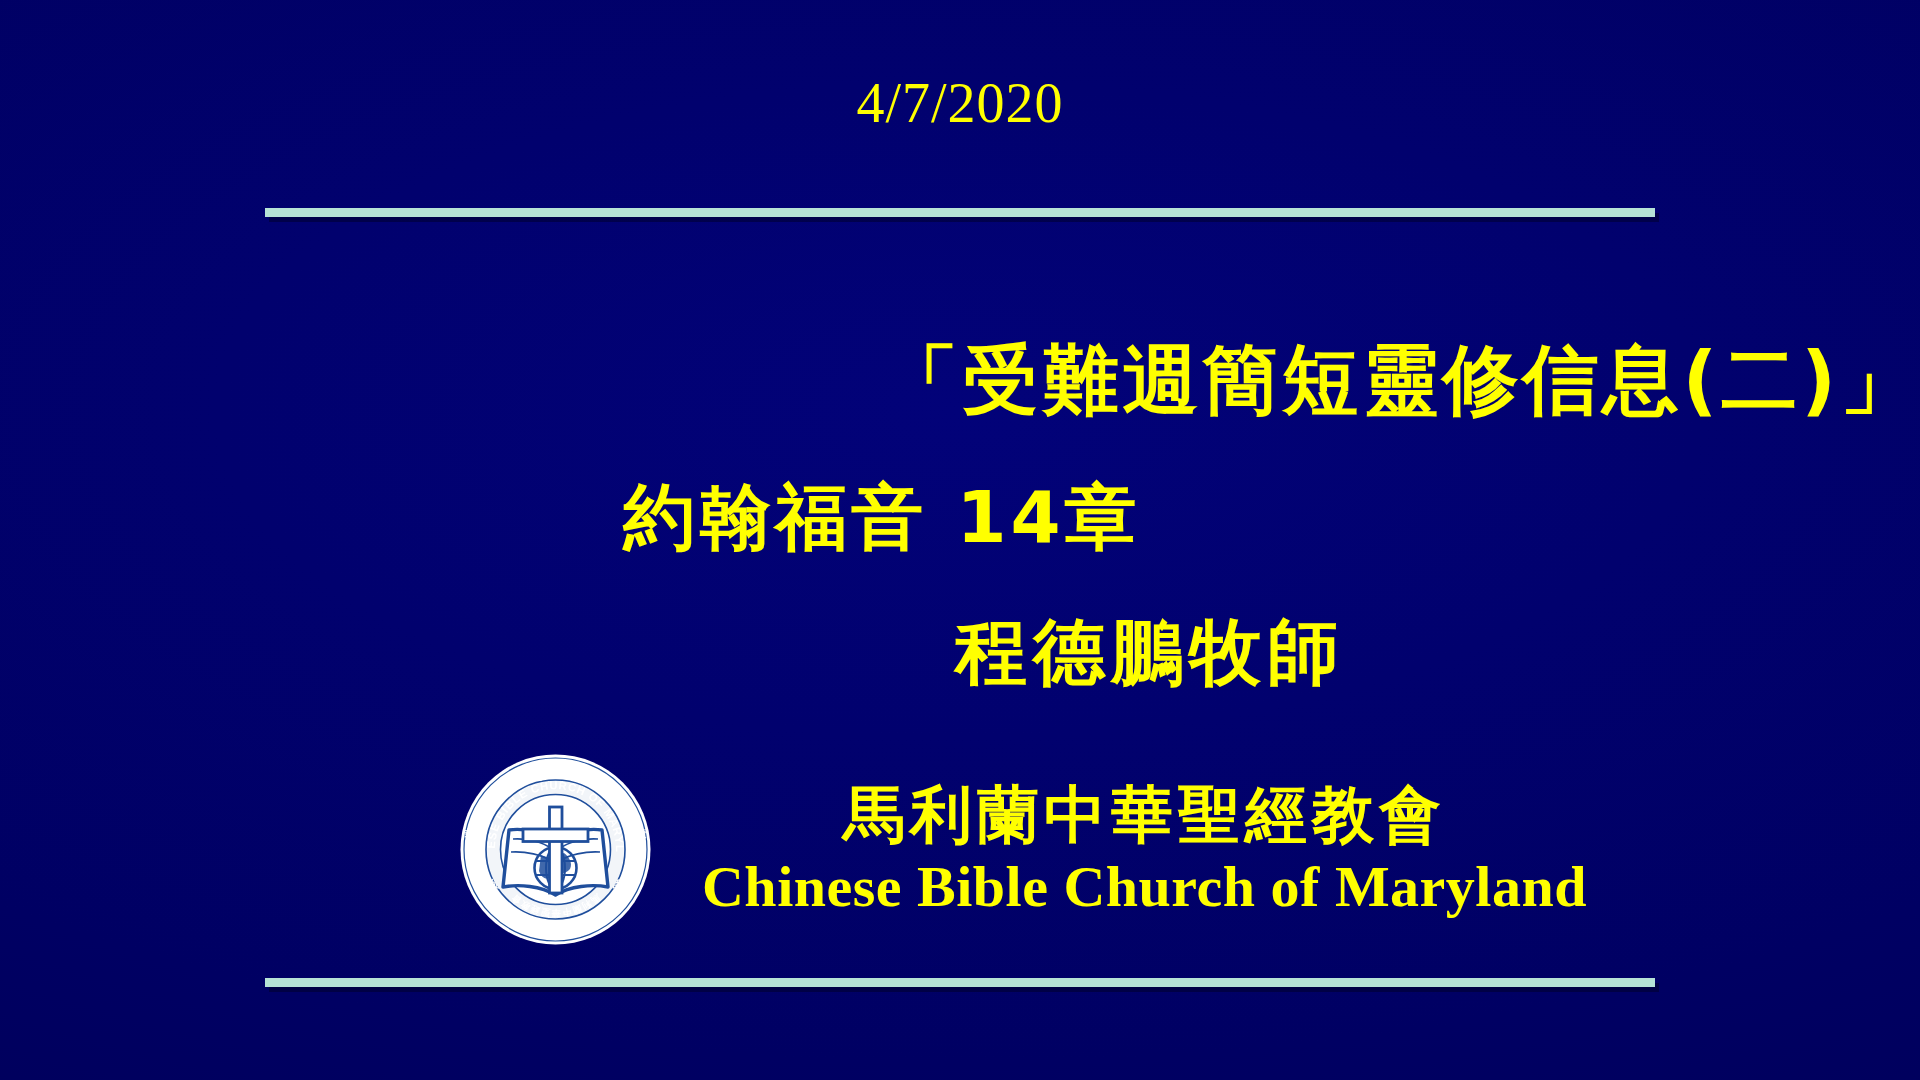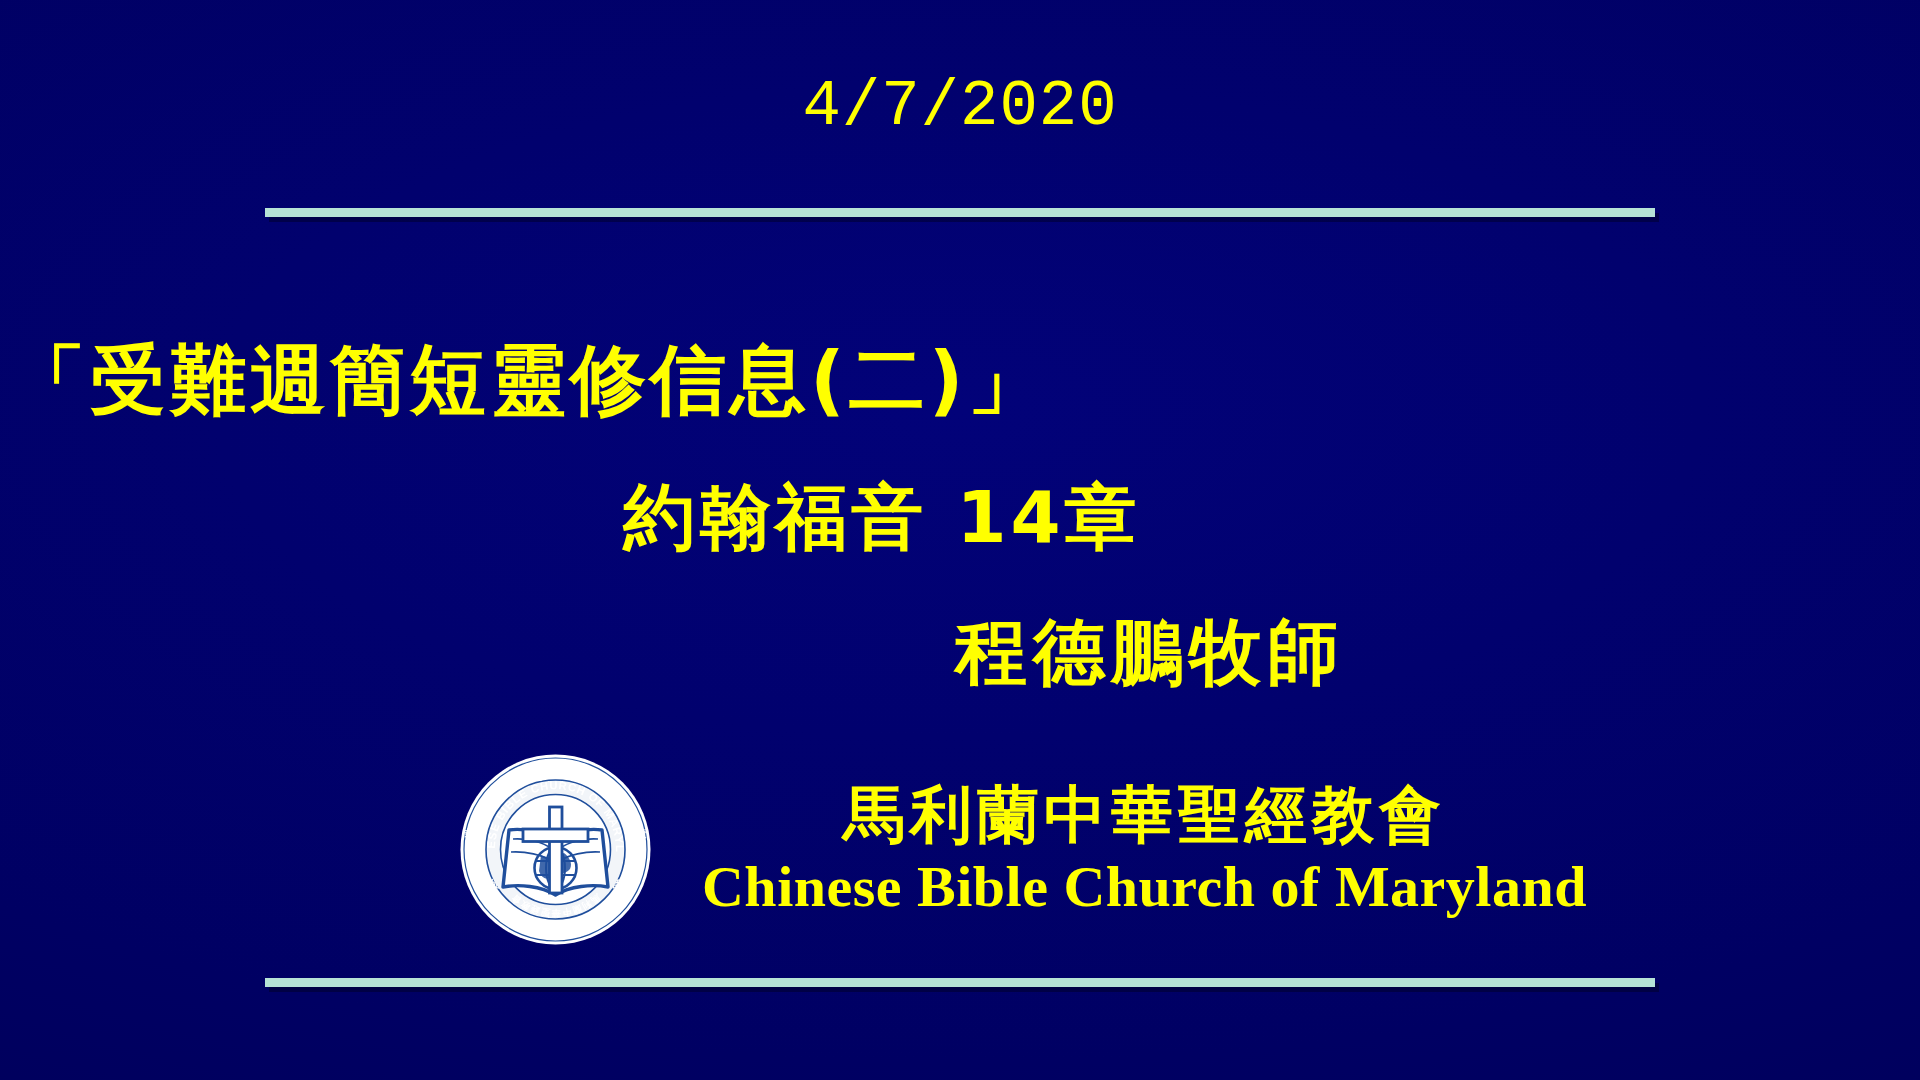--- a/index.html
+++ b/index.html
@@ -35,41 +35,41 @@
   .rule--bottom { top: 978px; }
 
   
   .date-line {
     position: absolute;
     top: 74px;
     left: 0;
     width: 1920px;
     text-align: center;
     color: #ffff00;
-    font-family: Liberation Mono, monospace;
-    font-size: 64px;
+    font-family: Liberation Serif, serif;
+    font-size: 56px;
     line-height: 1.05;
     letter-spacing: 1px;
     white-space: nowrap;
   }
 
   
   .cjk {
     font-family: "DejaVu Sans", "Liberation Sans", sans-serif;
     color: #ffff00;
     font-weight: bold;
     white-space: nowrap;
   }
 
   .title-main {
     position: absolute;
     top: 330px;
     left: 0;
     width: 1920px;
-    text-align: left;
+    text-align: right;
     font-size: 76px;
     letter-spacing: 4px;
     padding-left: 10px;
     box-sizing: border-box;
   }
 
   .title-ref {
     position: absolute;
     top: 470px;
     left: 0;

